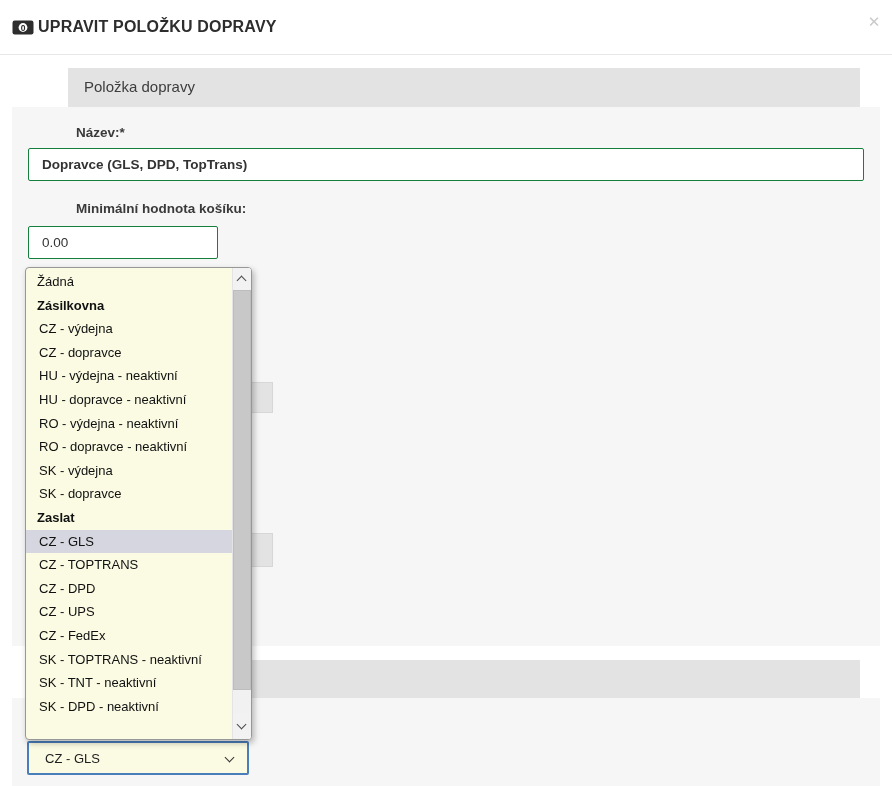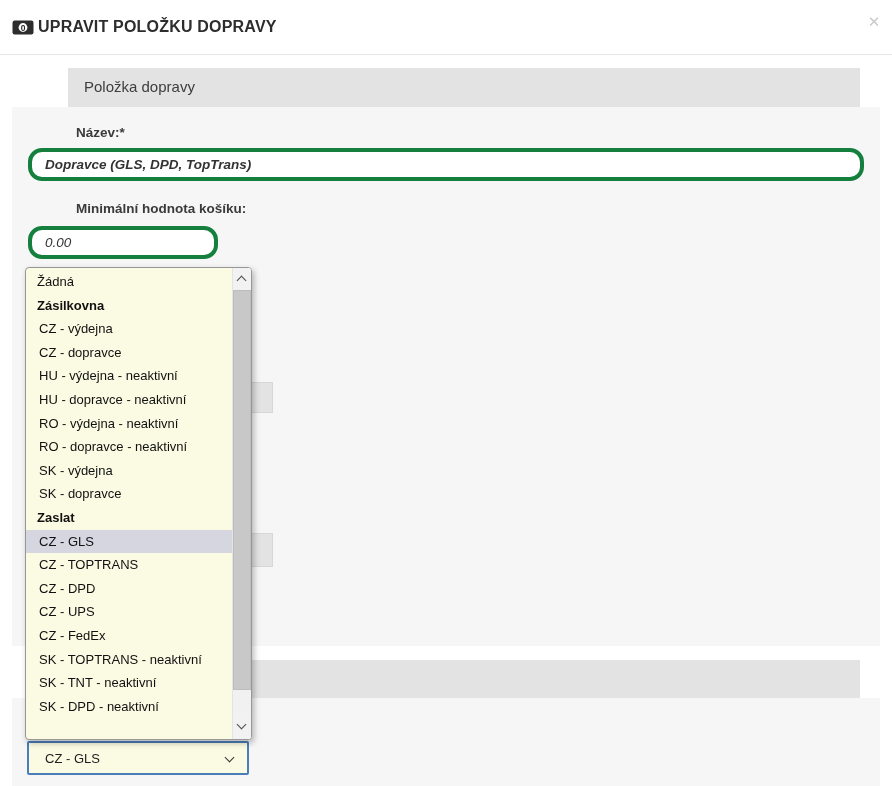--- a/index.html
+++ b/index.html
@@ -32,23 +32,23 @@
   .panel-header .ph-text{position:absolute;left:16px;top:10px;}
   .ph1{top:68px;height:39px;}
   .ph2{top:660px;height:38px;}
   .panel-body{position:absolute;left:12px;width:868px;background:var(--panel-bg,#f6f6f6);}
   .pb1{top:107px;height:539px;}
   .pb2{top:698px;height:88px;}
   
   .fld-label{position:absolute;font-size:13.5px;font-weight:bold;color:#3a3a3a;padding-left:48px;}
   .txt-input{
     position:absolute;box-sizing:border-box;height:33px;
-    background:#fff;border:4px solid #15803d;border-radius:14px;
+    background:#fff;border:1px solid #15803d;border-radius:2px;
     font-family:"Liberation Sans","DejaVu Sans",sans-serif;
-    font-size:13.5px;color:#333;padding:0 0 0 13px;outline:none;font-style:italic;
+    font-size:13.5px;color:#333;padding:0 0 0 13px;outline:none;
   }
   .name-input{left:16px;top:41px;width:836px;font-weight:bold;}
   .cart-input{left:16px;top:119px;width:190px;}
   .lbl-name{left:16px;top:18px;}
   .lbl-cart{left:16px;top:94px;}
   .obscured{
     position:absolute;left:16px;width:245px;
     background:#e3e3e3;border:1px solid #d7d7d7;box-sizing:border-box;
   }
   .obsA{top:275px;height:31px;}

